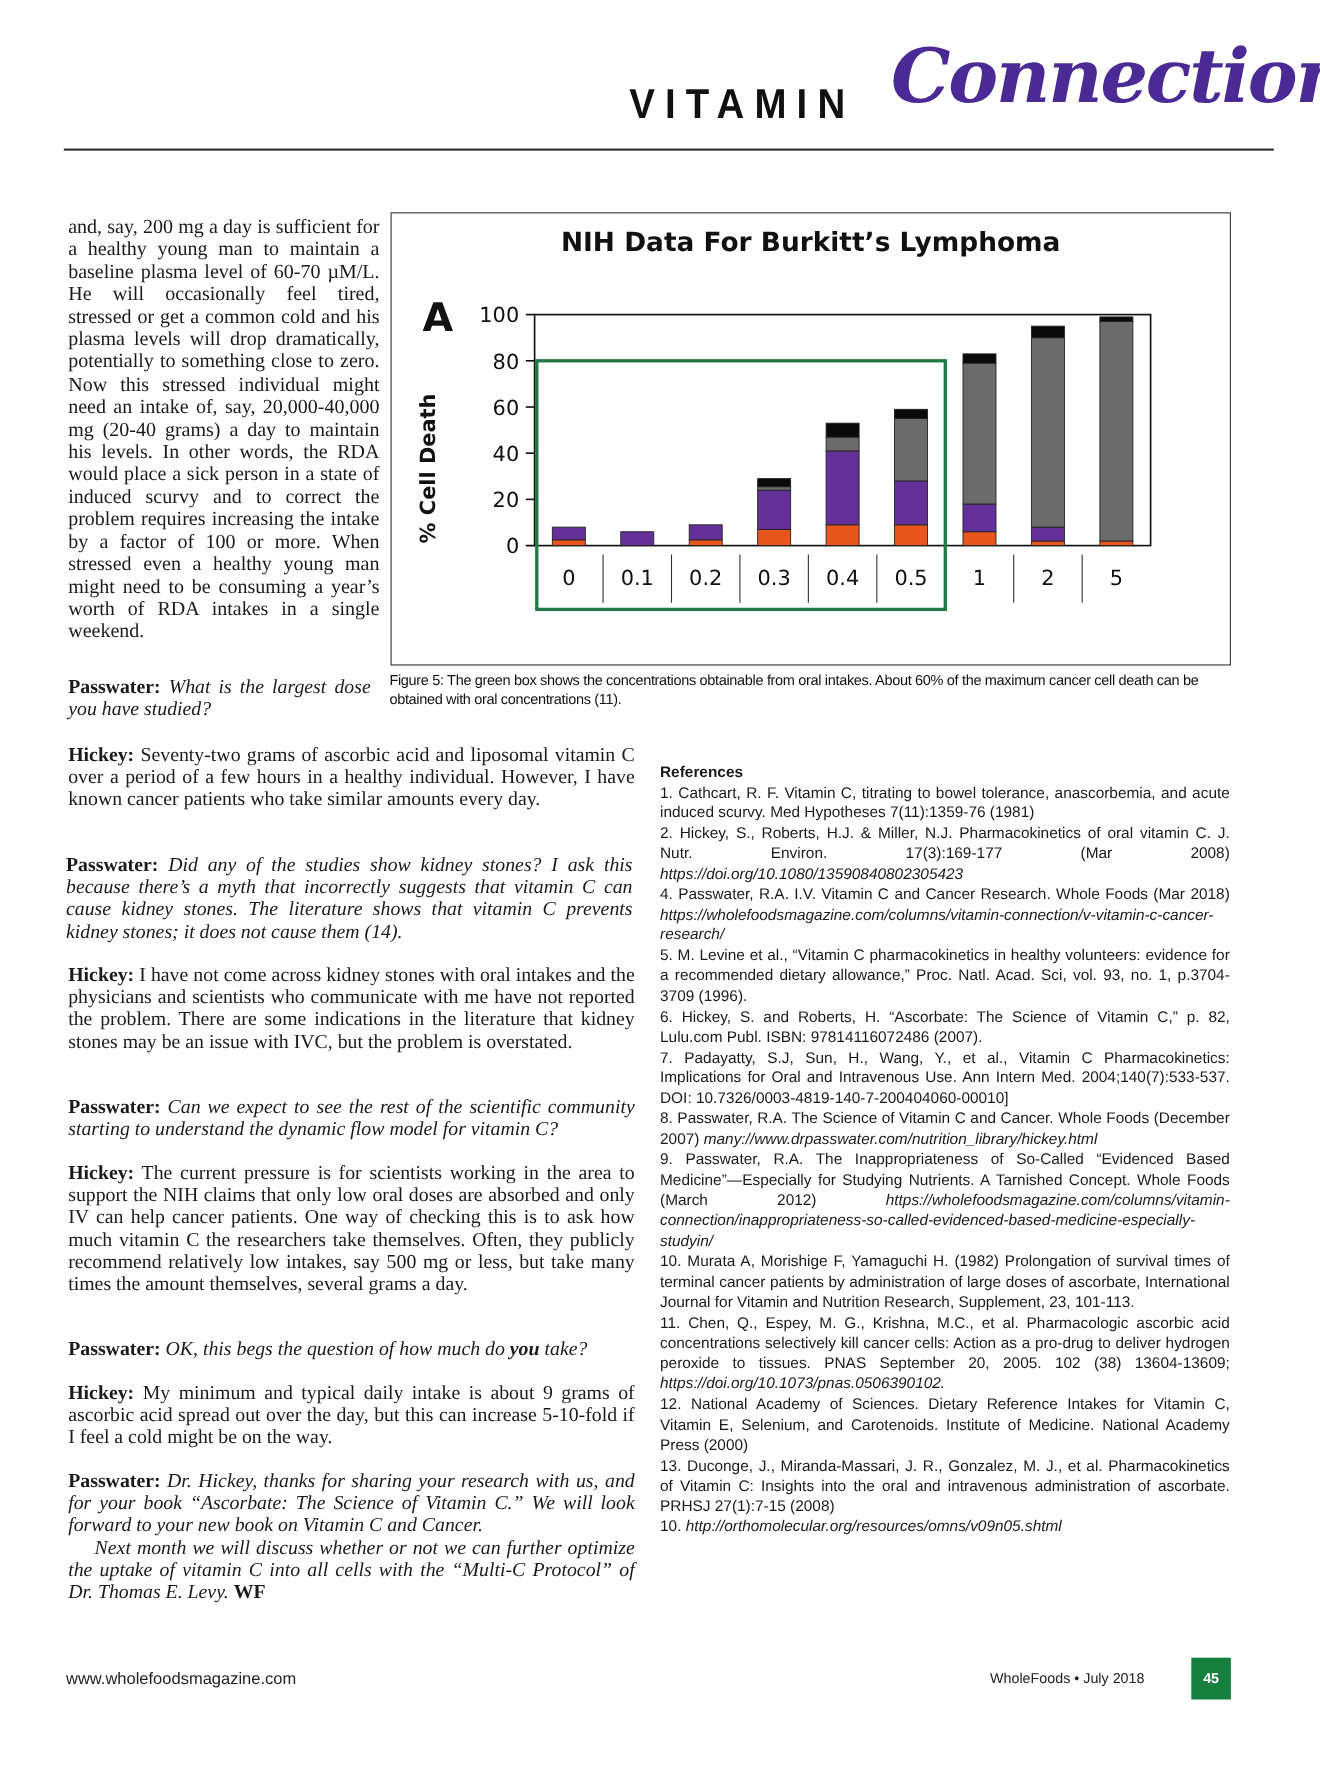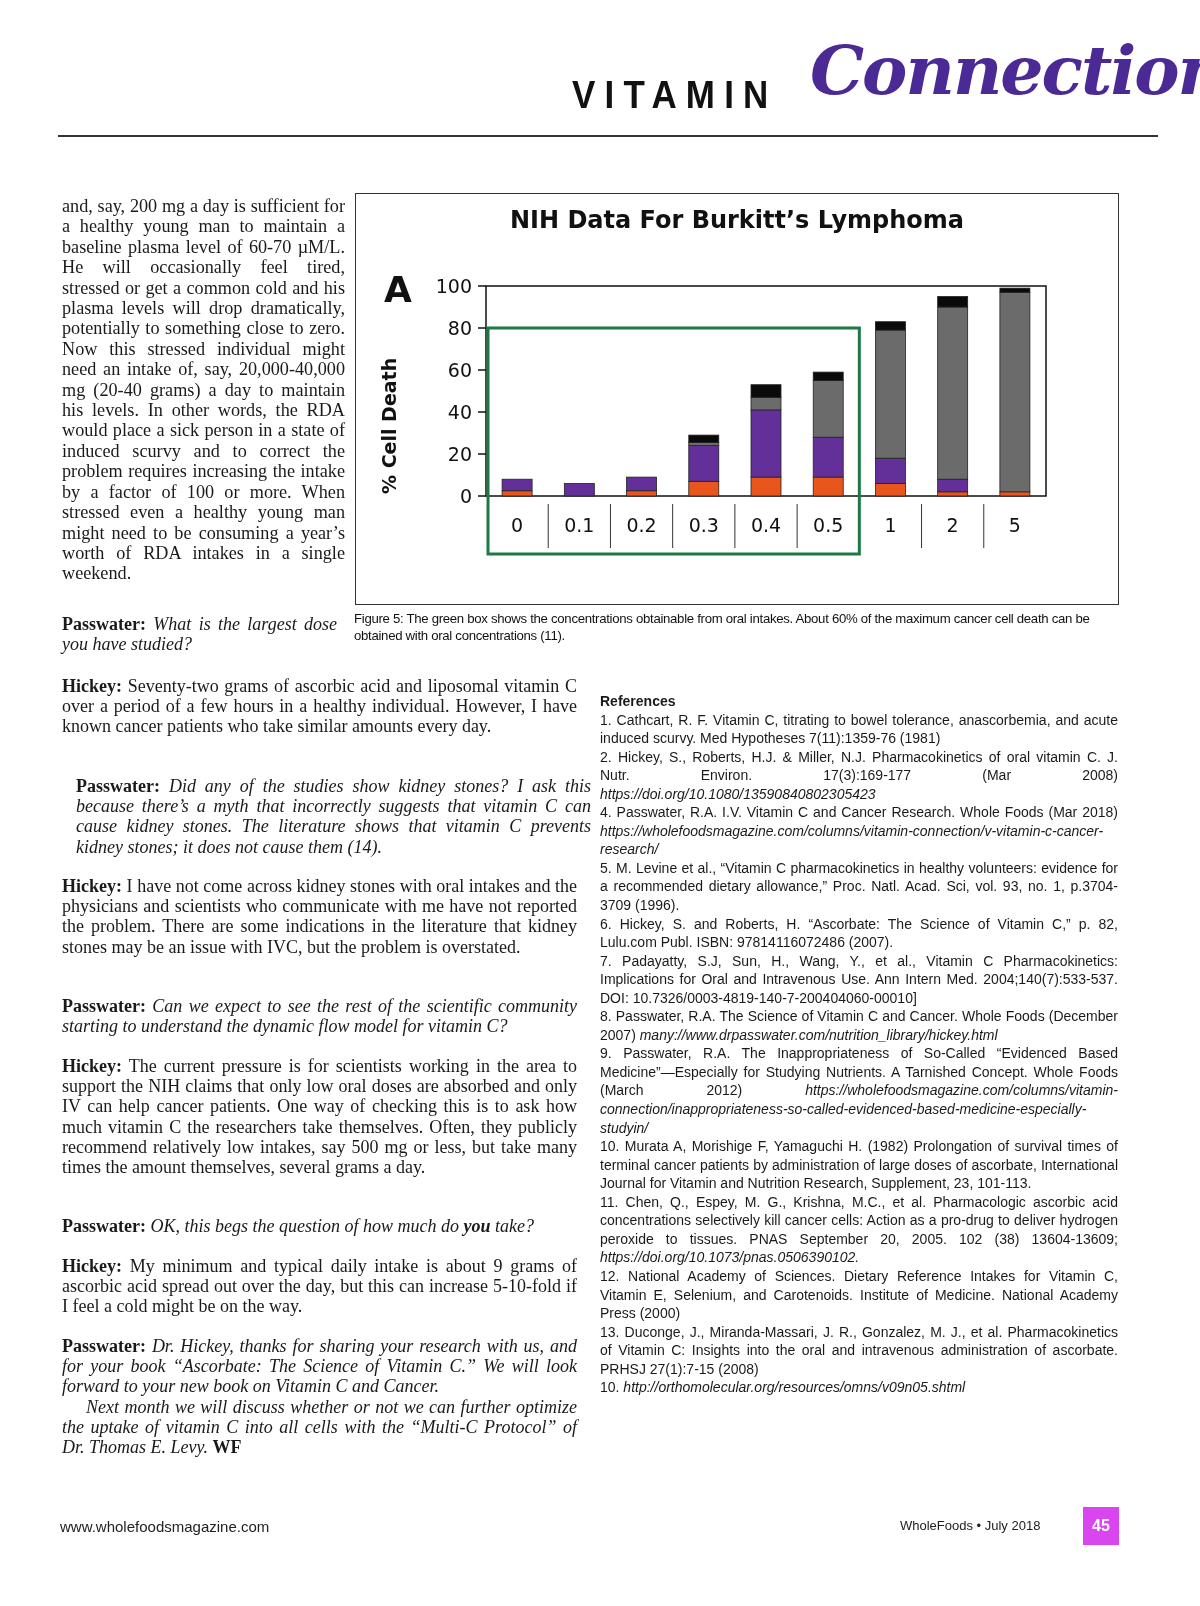--- a/index.html
+++ b/index.html
@@ -26,21 +26,21 @@
   .qa .question { font-style: italic; }
   .qa .indent { text-indent: 24px; display: block; }
 
   .refs { position: absolute; left: 600px; top: 668px; width: 518px; font-family: Liberation Sans, sans-serif; font-size: 14px; line-height: 18.55px; text-align: justify; margin-top: 24px; }
   .refs .refs-title { font-weight: 700; }
   .refs .url { font-style: italic; }
   .refs .ref { display: block; }
 
   .footer-left { position: absolute; left: 60px; top: 1518px; font-family: "Liberation Sans", sans-serif; font-size: 15px; color: #222; }
   .footer-right { position: absolute; left: 900px; top: 1518px; font-family: "Liberation Sans", sans-serif; font-size: 13px; color: #222; }
-  .page-number { position: absolute; left: 1083px; top: 1507px; width: 36px; height: 38px; background: #d946ef; color: #fff; font-family: "Liberation Sans", sans-serif; font-weight: 700; font-size: 16px; text-align: center; line-height: 38px; }
+  .page-number { position: absolute; left: 1083px; top: 1507px; width: 36px; height: 38px; background: #15803d; color: #fff; font-family: "Liberation Sans", sans-serif; font-weight: 700; font-size: 13px; text-align: center; line-height: 38px; }
 </style>
 </head>
 <body>
 
 <div class="header">
   <div class="header-vitamin">VITAMIN</div>
   <div class="header-connection">Connection</div>
   <div class="header-rule"></div>
 </div>
 
@@ -120,21 +120,21 @@
 <div class="qa" style="left:62px; top:614px; width:275px;">
   <span class="speaker">Passwater:</span>
   <span class="question">What is the largest dose you have studied?</span>
 </div>
 
 <div class="qa" style="left:62px; top:676px; width:515px;">
   <span class="speaker">Hickey:</span>
   <span>Seventy-two grams of ascorbic acid and liposomal vitamin C over a period of a few hours in a healthy individual. However, I have known cancer patients who take similar amounts every day.</span>
 </div>
 
-<div class="qa" style="left:76px; top:776px; width:515px;">
+<div class="qa" style="left:60px; top:776px; width:515px;">
   <span class="speaker">Passwater:</span>
   <span class="question">Did any of the studies show kidney stones? I ask this because there’s a myth that incorrectly suggests that vitamin C can cause kidney stones. The literature shows that vitamin C prevents kidney stones; it does not cause them (14).</span>
 </div>
 
 <div class="qa" style="left:62px; top:876px; width:515px;">
   <span class="speaker">Hickey:</span>
   <span>I have not come across kidney stones with oral intakes and the physicians and scientists who communicate with me have not reported the problem. There are some indications in the literature that kidney stones may be an issue with IVC, but the problem is overstated.</span>
 </div>
 
 <div class="qa" style="left:62px; top:996px; width:515px;">

